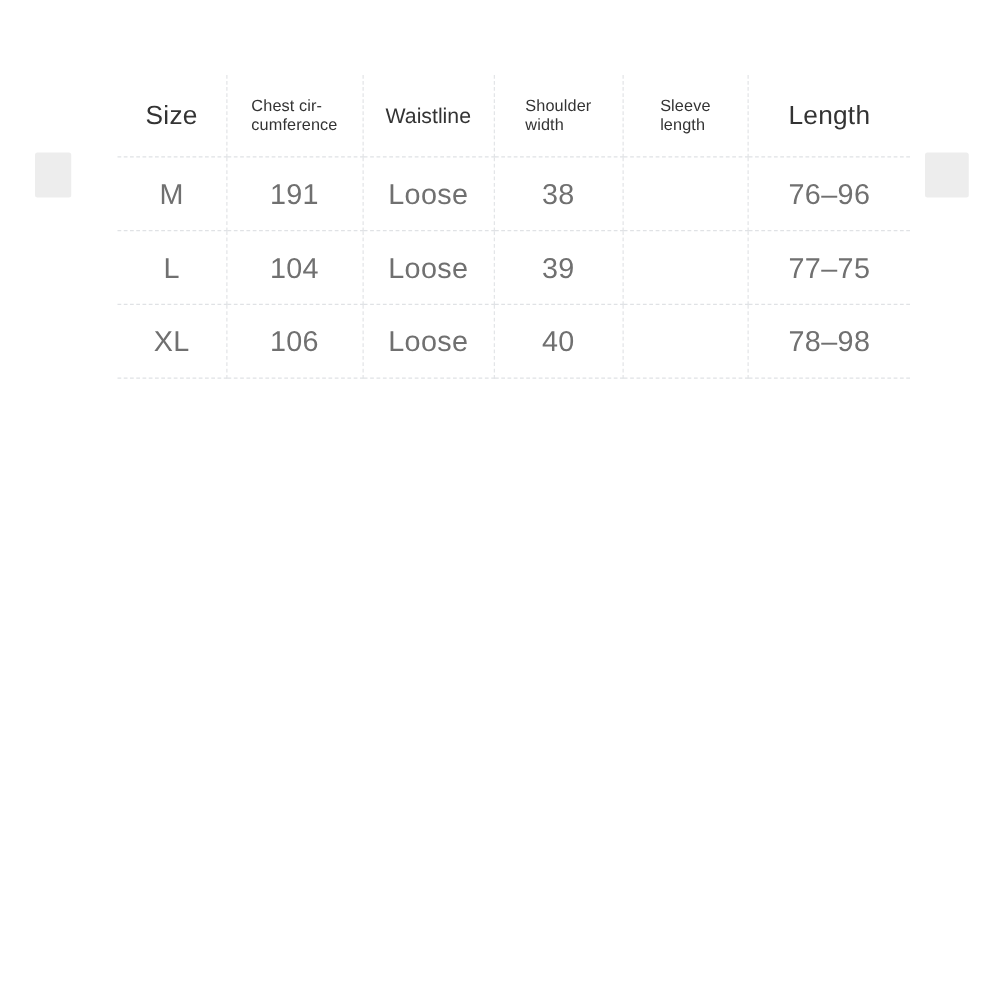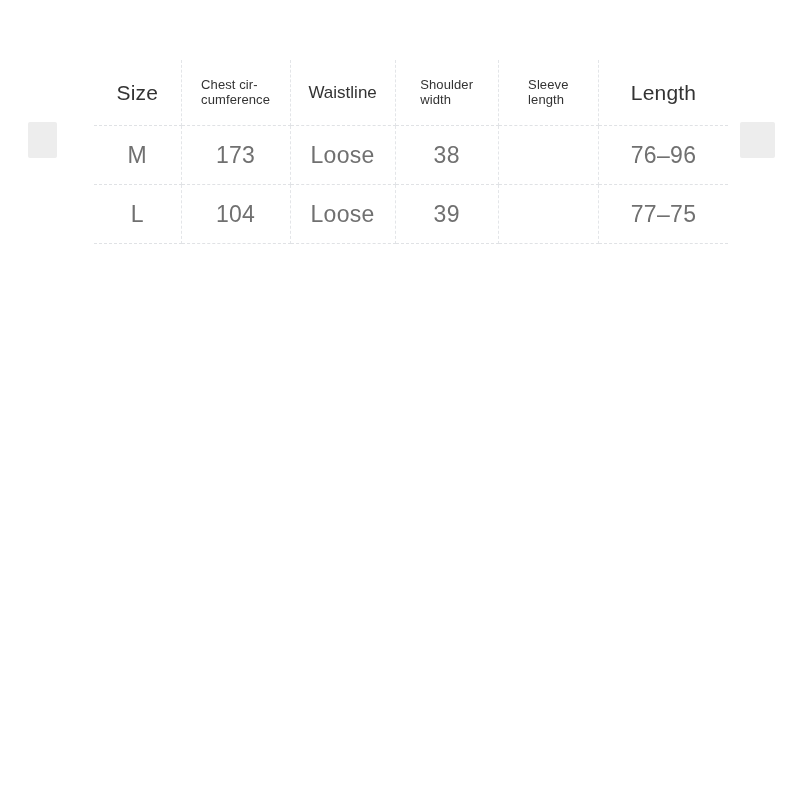--- a/index.html
+++ b/index.html
@@ -150,31 +150,39 @@
             </span>
           </th>
           <th>
             <span class="th-big">Length</span>
           </th>
         </tr>
       </thead>
       <tbody id="table-body">
           <tr>
             <td class="cell-size">M</td>
-            <td class="cell-num">173</td>
+            <td class="cell-num">191</td>
             <td class="cell-waist">Loose</td>
             <td class="cell-num">38</td>
             <td class="cell-sleeve"></td>
             <td class="cell-length">76‒96</td>
           </tr>
           <tr>
             <td class="cell-size">L</td>
             <td class="cell-num">104</td>
             <td class="cell-waist">Loose</td>
             <td class="cell-num">39</td>
             <td class="cell-sleeve"></td>
             <td class="cell-length">77‒75</td>
           </tr>
+          <tr>
+            <td class="cell-size">XL</td>
+            <td class="cell-num">106</td>
+            <td class="cell-waist">Loose</td>
+            <td class="cell-num">40</td>
+            <td class="cell-sleeve"></td>
+            <td class="cell-length">78‒98</td>
+          </tr>
         </tbody>
     </table>
   </div>
 
 </div>
 
 </body></html>

